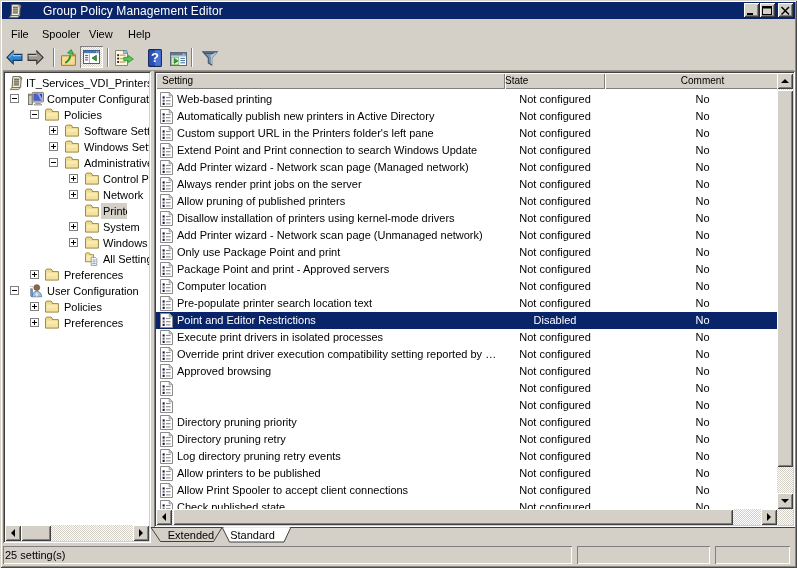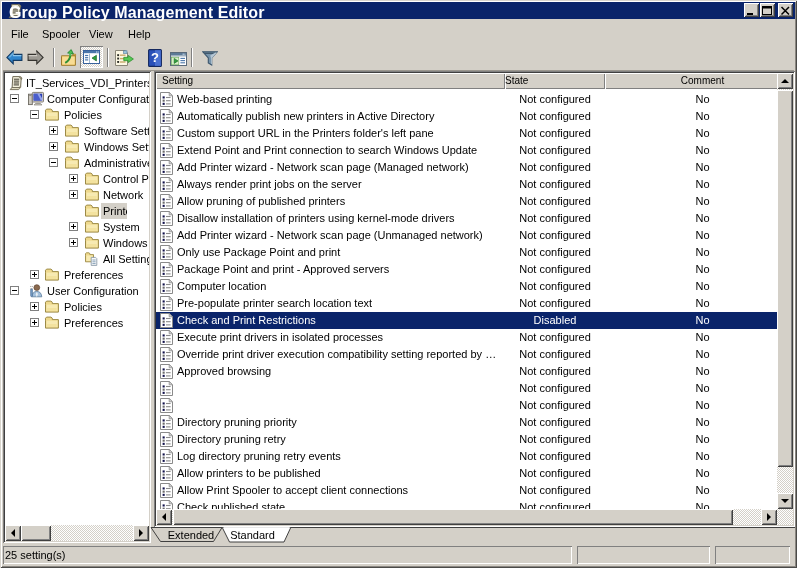--- a/index.html
+++ b/index.html
@@ -1,20 +1,20 @@
 <!DOCTYPE html>
 <html><head><meta charset="utf-8"><title>Group Policy Management Editor</title>
 <style>
 *{margin:0;padding:0;box-sizing:border-box}
 html,body{width:797px;height:568px;overflow:hidden}
 body{font-family:"Liberation Sans",sans-serif;background:#d4d0c8;position:relative}
 #win{position:absolute;inset:0;background:#d4d0c8;
  box-shadow:inset 1px 1px 0 #d8d4cc, inset -1px -1px 0 #4a4a48, inset 2px 2px 0 #fff, inset -2px -2px 0 #8a8680}
 #title{position:absolute;left:2px;top:2px;width:793px;height:17px;background:#0a246a;color:#fff}
-#title .txt{position:absolute;left:7px;top:2px;font-size:16px;font-weight:bold;letter-spacing:0.1px}
+#title .txt{position:absolute;left:41px;top:2px;font-size:12px;font-weight:normal;letter-spacing:0.1px}
 .wbtn{position:absolute;top:1px;width:15px;height:14px;background:#d4d0c8;
  box-shadow:inset 1px 1px 0 #fff, inset -1px -1px 0 #404040, inset 2px 2px 0 #d4d0c8, inset -2px -2px 0 #808080}
 #menu{position:absolute;left:3px;top:19px;width:791px;height:26px;font-size:11px}
 #menu span{position:absolute;top:9px}
 #toolbar{position:absolute;left:3px;top:46px;width:791px;height:25px;border-bottom:1px solid #9a968e}
 .tsep{position:absolute;top:2px;width:2px;height:19px;border-left:1px solid #808080;border-right:1px solid #fff}
 .tbtn-checked{position:absolute;left:77px;top:0px;width:23px;height:22px;
  background:repeating-conic-gradient(#ffffff 0% 25%, #d4d0c8 0% 50%) 0 0 / 2px 2px;
  box-shadow:inset 1px 1px 0 #808080, inset -1px -1px 0 #fff}
 #left{position:absolute;left:3px;top:71px;width:148px;height:472px;background:#fff;
@@ -532,21 +532,21 @@
         <path d="M9.2 0.5 L9.2 3.8 L12.5 3.8 Z" fill="#e0e0e0" stroke="#8a8a8a" stroke-width="0.8"></path>
         <rect x="2.6" y="4.4" width="2.1" height="2.1" fill="#10104a"></rect>
         <rect x="2.6" y="7.6" width="2.1" height="2.1" fill="#6a6a6a"></rect>
         <rect x="2.6" y="10.8" width="2.1" height="2.1" fill="#10104a"></rect>
         <g stroke="#8a8a8a" stroke-width="1.1">
           <path d="M6 5.5 H10.6"></path>
           <path d="M6 8.7 H10.6"></path>
           <path d="M6 11.9 H10.6"></path>
         </g>
       </svg>
-<div class="ltxt lsel" style="left:21px;top:239px;width:325px">Check and Print Restrictions</div>
+<div class="ltxt lsel" style="left:21px;top:239px;width:325px">Point and Editor Restrictions</div>
 <div class="ltxt lc lsel" style="left:349px;top:239px;width:100px">Disabled</div>
 <div class="ltxt lc lsel" style="left:449px;top:239px;width:195px">No</div>
 <svg class="icrow" style="left:4px;top:257px" viewBox="0 0 13 15">
         <path d="M0.5 0.5 L9.2 0.5 L12.5 3.8 L12.5 14.5 L0.5 14.5 Z" fill="#fff" stroke="#8a8a8a" stroke-width="1"></path>
         <path d="M9.2 0.5 L9.2 3.8 L12.5 3.8 Z" fill="#e0e0e0" stroke="#8a8a8a" stroke-width="0.8"></path>
         <rect x="2.6" y="4.4" width="2.1" height="2.1" fill="#10104a"></rect>
         <rect x="2.6" y="7.6" width="2.1" height="2.1" fill="#6a6a6a"></rect>
         <rect x="2.6" y="10.8" width="2.1" height="2.1" fill="#10104a"></rect>
         <g stroke="#8a8a8a" stroke-width="1.1">
           <path d="M6 5.5 H10.6"></path>

